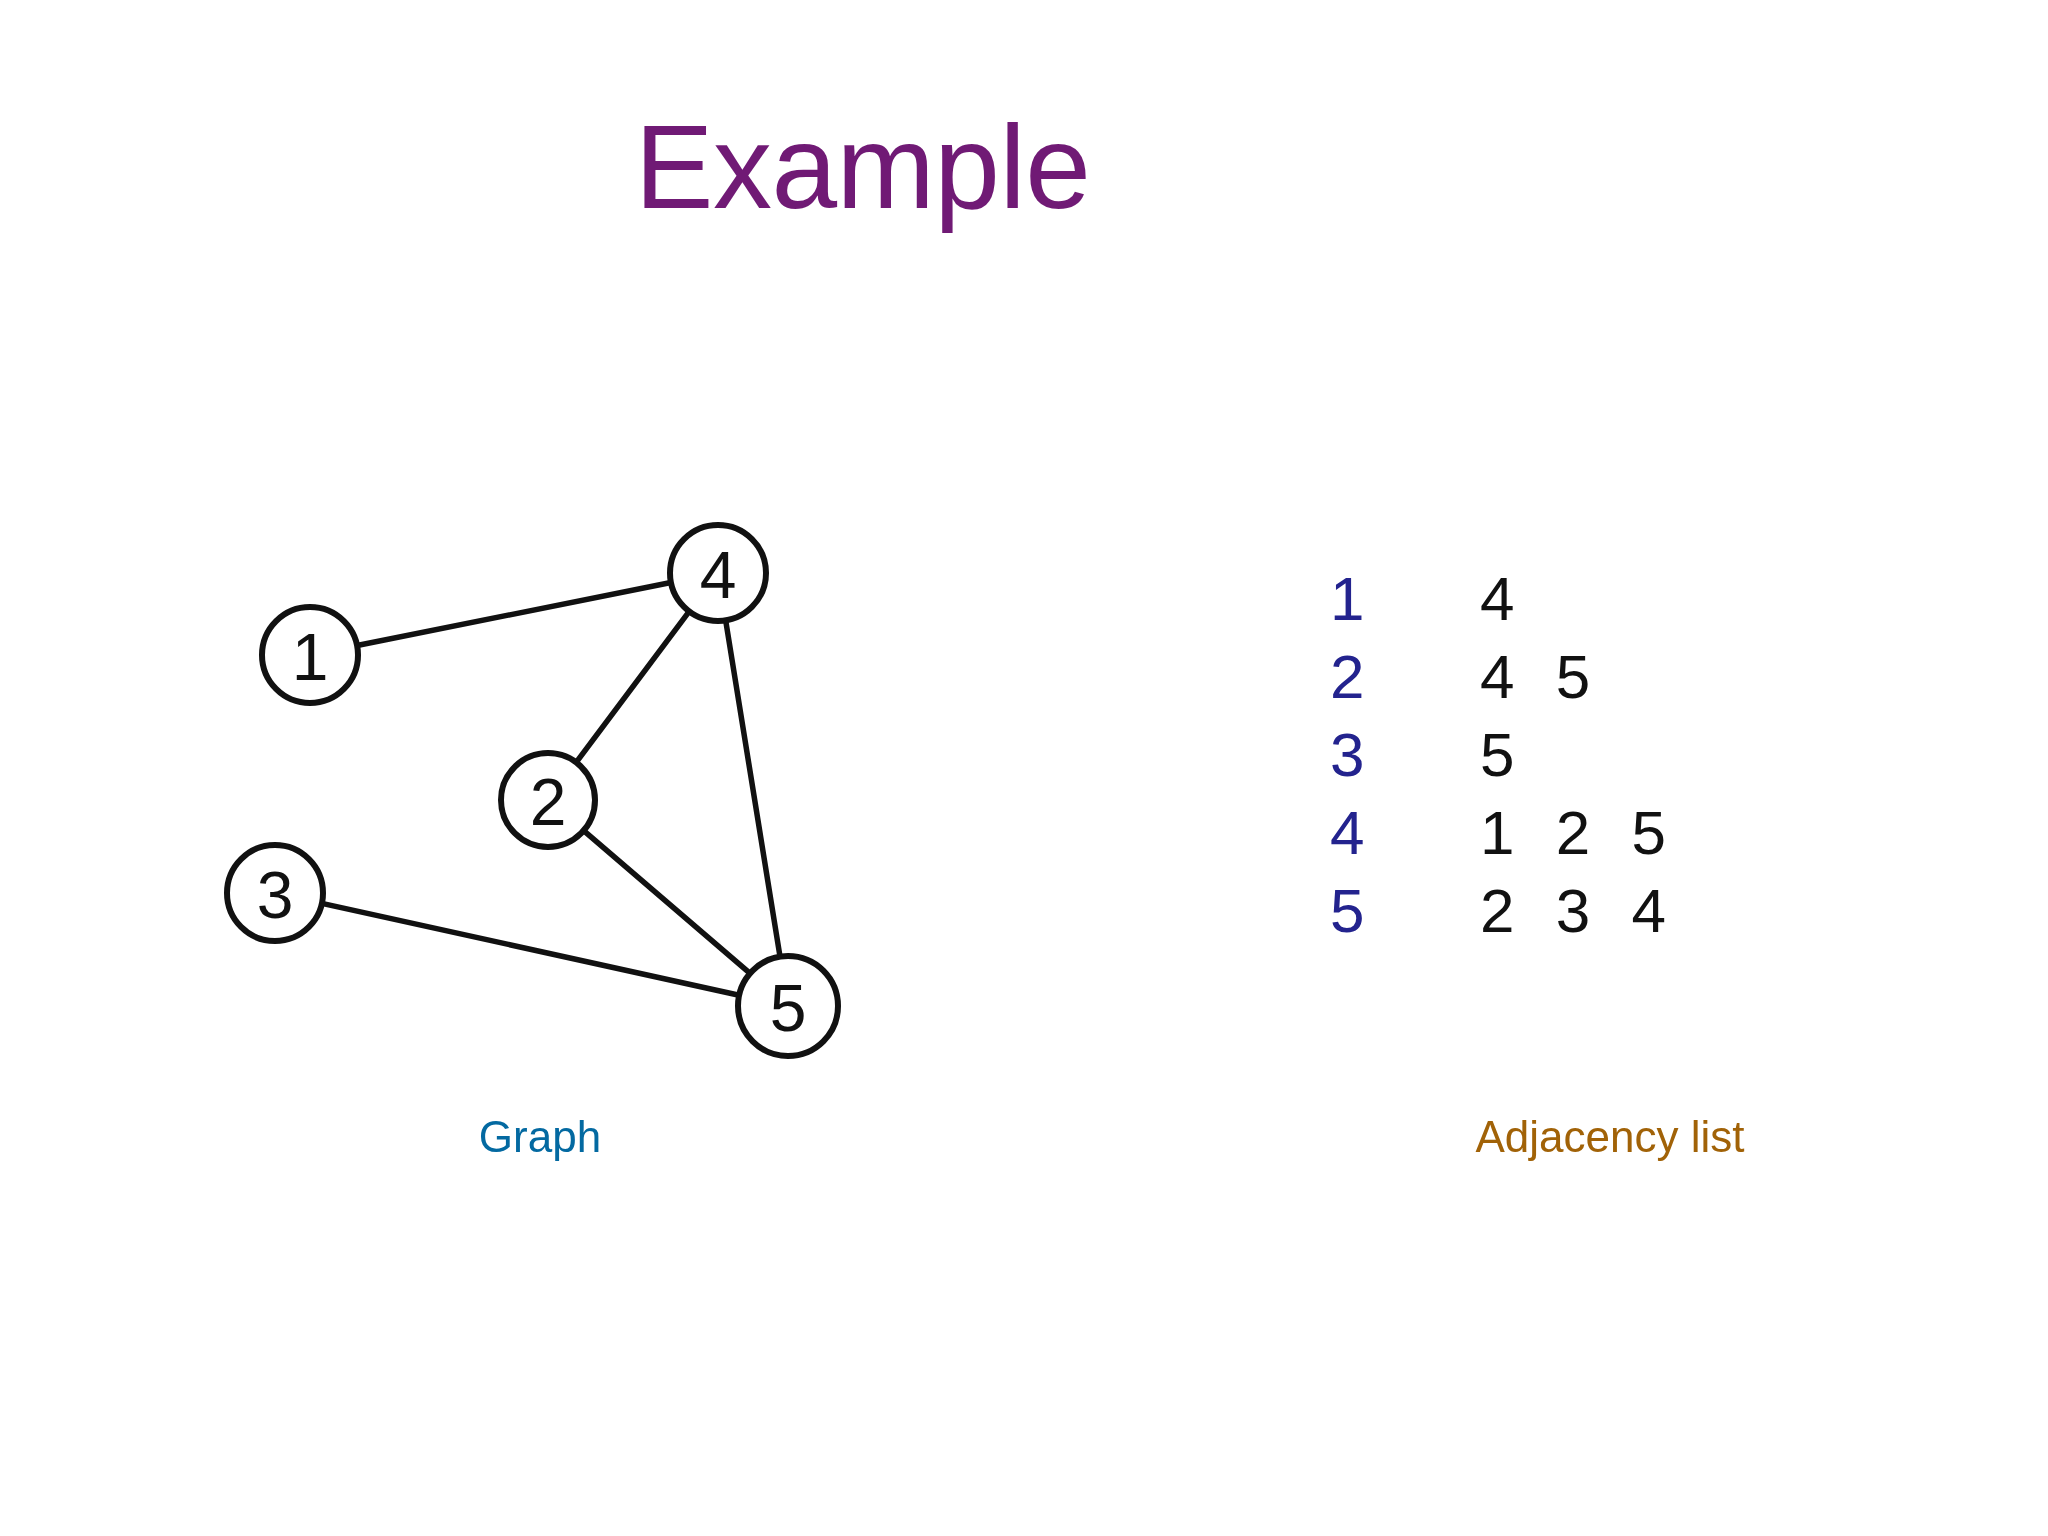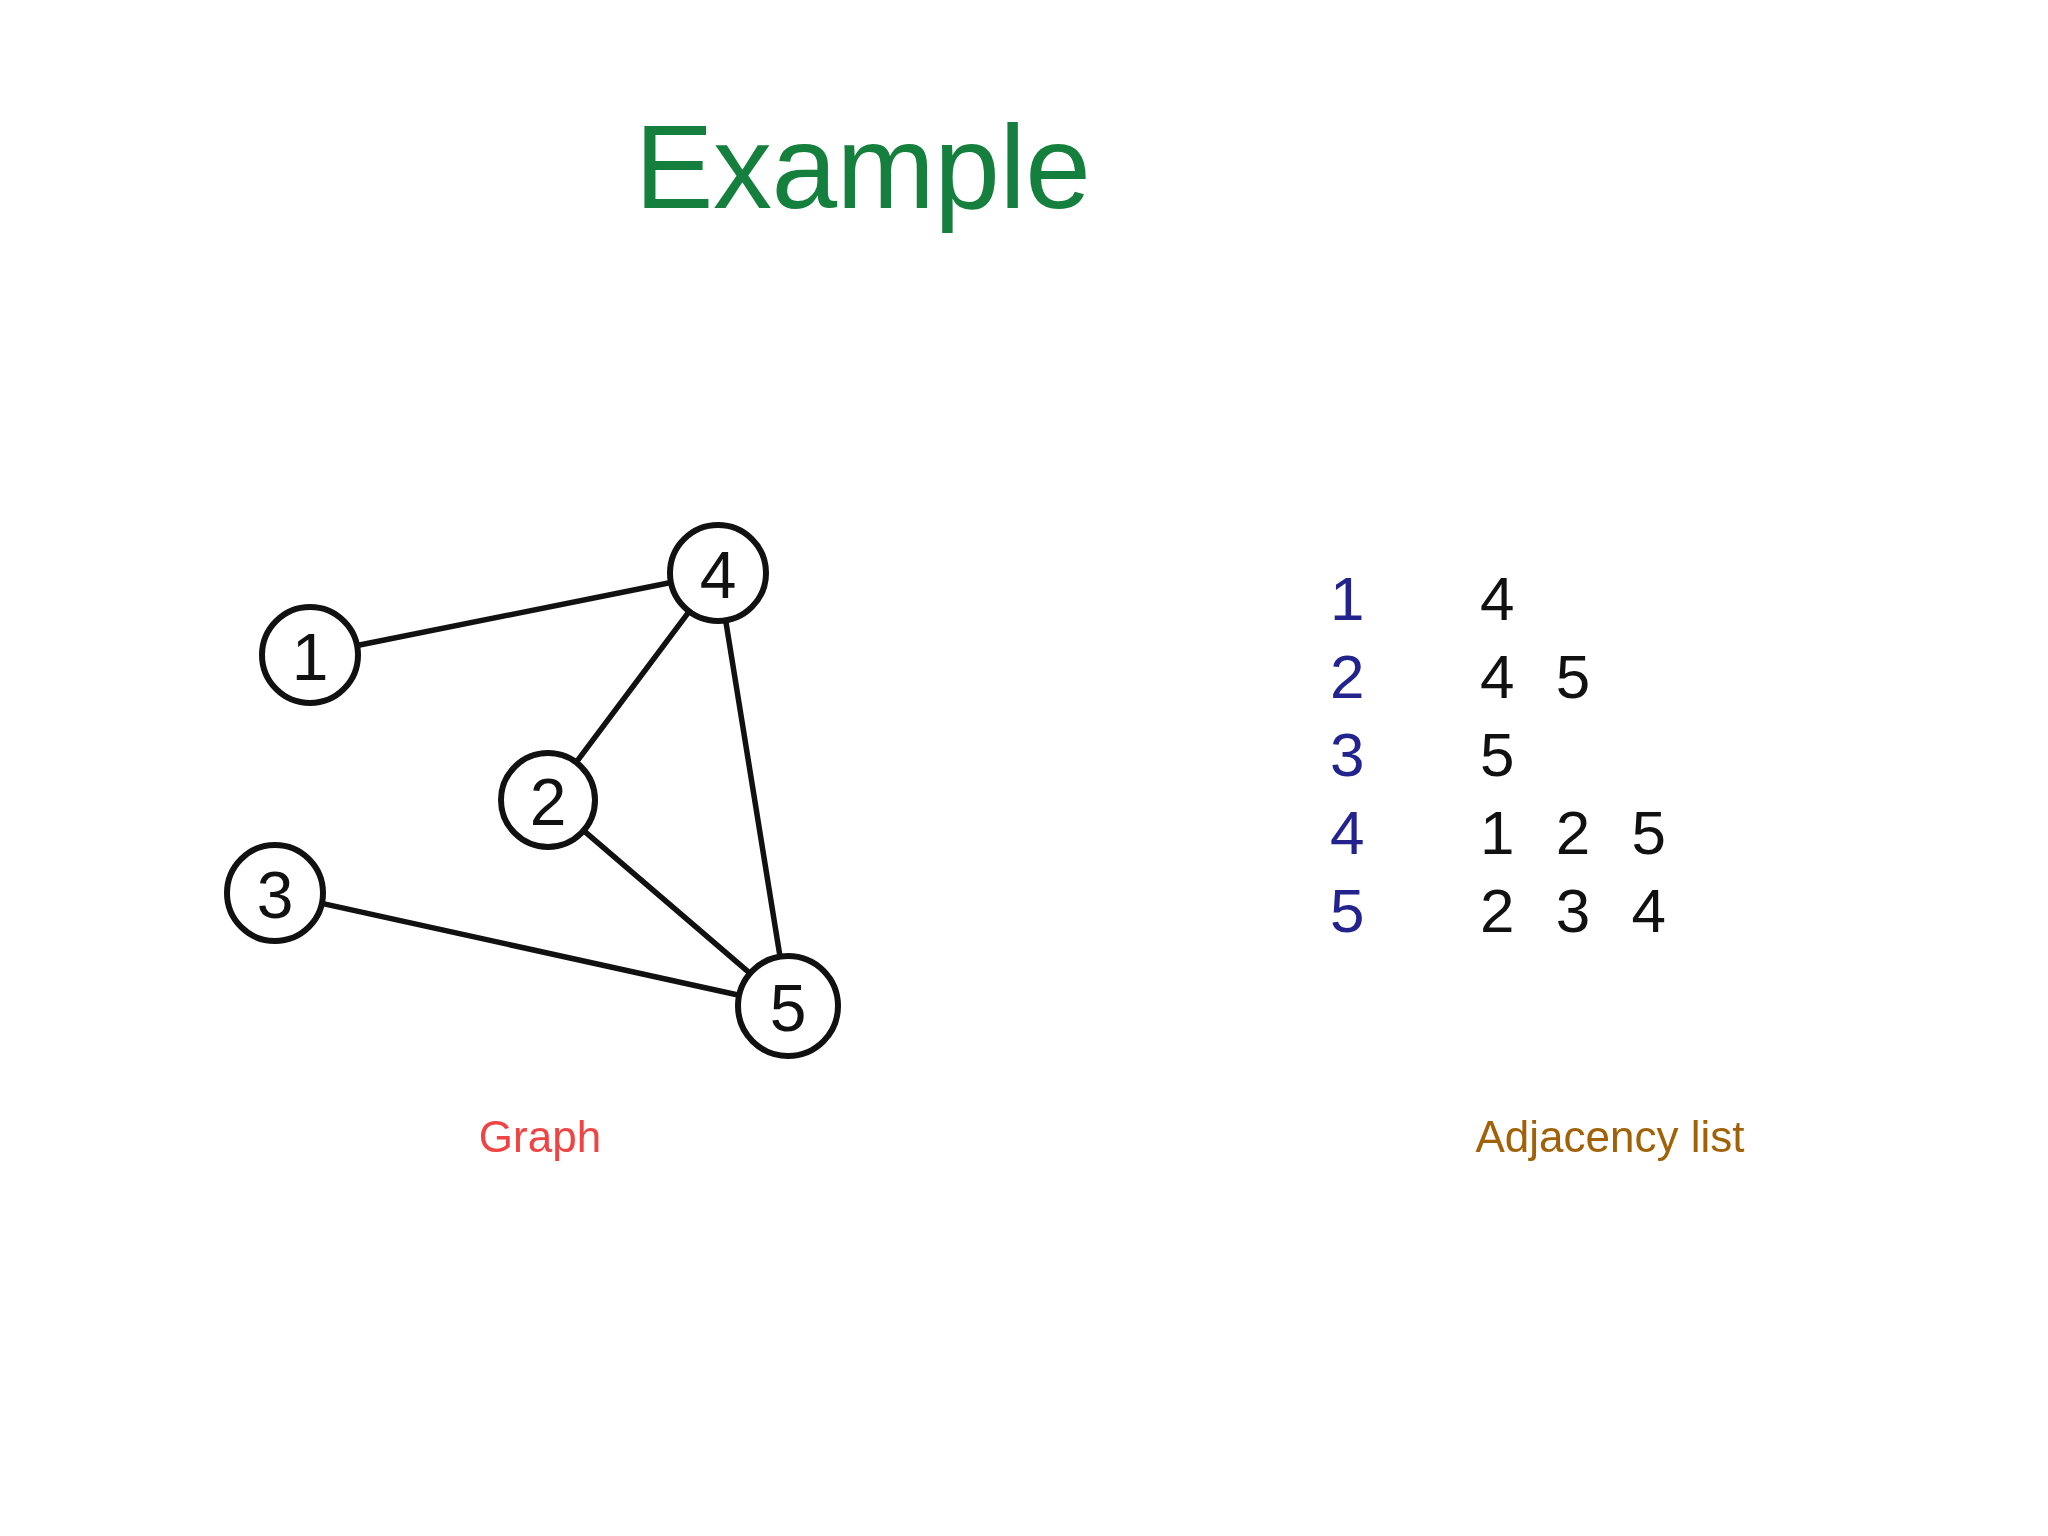--- a/index.html
+++ b/index.html
@@ -20,21 +20,21 @@
   #slide-title {
     position: absolute;
     left: 0;
     top: 108px;
     width: 1725px;
     text-align: center;
     font-family: "Liberation Sans", sans-serif;
     font-size: 118px;
     font-weight: 400;
     line-height: 1.0;
-    color: #15803d;
+    color: #701a75;
     letter-spacing: -0.5px;
   }
 
   
   #graph-figure {
     position: absolute;
     left: 160px;
     top: 490px;
     width: 760px;
     height: 700px;
@@ -66,21 +66,21 @@
     dominant-baseline: central;
   }
   #graph-caption {
     position: absolute;
     left: 0;
     top: 622px;
     width: 760px;
     text-align: center;
     font-family: "Liberation Sans", sans-serif;
     font-size: 44px;
-    color: #ef4444;
+    color: #0369a1;
   }
 
   
   #adjacency-figure {
     position: absolute;
     left: 1330px;
     top: 560px;
     width: 560px;
     height: 640px;
   }

